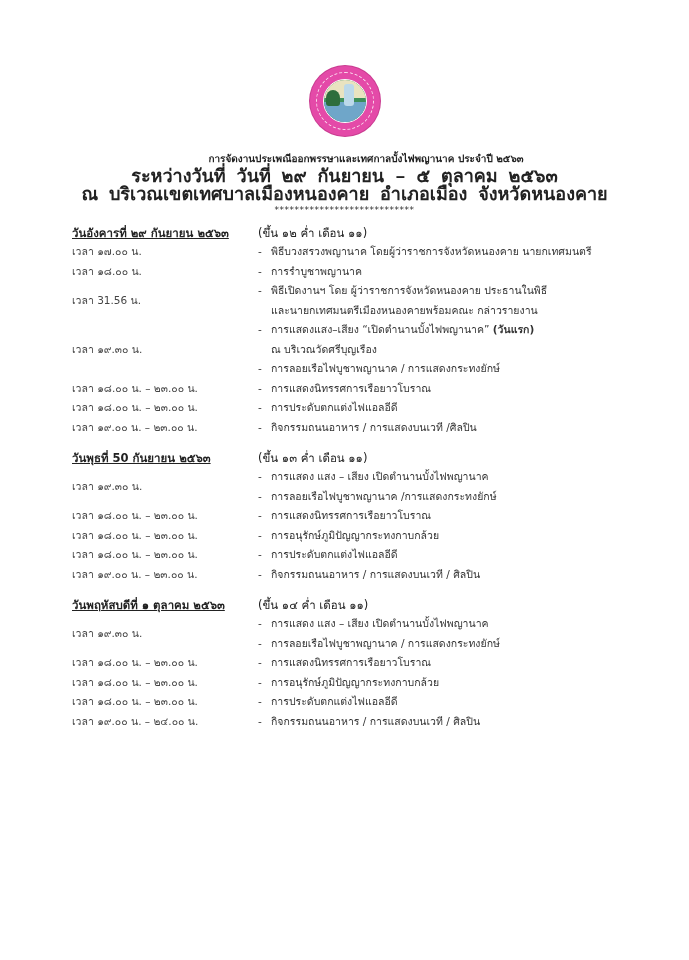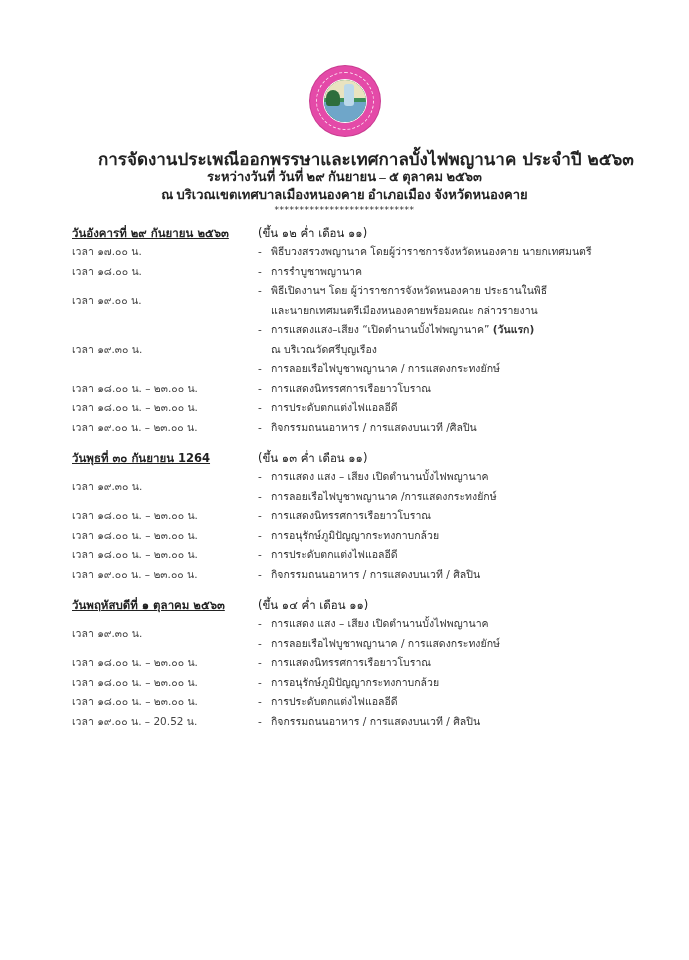--- a/index.html
+++ b/index.html
@@ -9,22 +9,22 @@
     .logo-wrap { position: absolute; left: 310px; top: 66px; width: 70px; height: 70px; }
     .logo-outer { width: 70px; height: 70px; border-radius: 50%; background: #e44aa8; position: relative; box-shadow: 0 0 0 1px #c93b90; }
     .logo-ring-text { position: absolute; left: 6px; top: 6px; width: 58px; height: 58px; border-radius: 50%; border: 1px dashed #fbe0f0; }
     .logo-inner { position: absolute; left: 13px; top: 13px; width: 44px; height: 44px; border-radius: 50%; background: #3d8f5a; overflow: hidden; border: 1px solid #fff; }
     .logo-sky { position: absolute; left: 0; top: 0; width: 44px; height: 18px; background: #e9e3c0; }
     .logo-water { position: absolute; left: 0; top: 22px; width: 44px; height: 22px; background: #6fa6c9; }
     .logo-fall { position: absolute; left: 20px; top: 4px; width: 10px; height: 22px; background: #bcd9ea; border-radius: 3px; }
     .logo-tree { position: absolute; left: 2px; top: 10px; width: 14px; height: 16px; background: #2e6e3c; border-radius: 50% 50% 20% 20%; }
 
     .title-block { position: absolute; left: 0; top: 150px; width: 689px; text-align: center; }
-    .title-main { font-family: "DejaVu Sans", sans-serif; font-weight: bold; font-size: 17px; line-height: 18px; color: #222; margin-left: 43px; }
-    .title-sub { font-family: Liberation Serif, serif; font-weight: bold; font-size: 13px; line-height: 18px; color: #222; }
+    .title-main { font-family: "DejaVu Sans", sans-serif; font-weight: bold; font-size: 10px; line-height: 18px; color: #222; margin-left: 43px; }
+    .title-sub { font-family: Liberation Mono, monospace; font-weight: bold; font-size: 18px; line-height: 18px; color: #222; }
     .stars { font-size: 9px; letter-spacing: 0.5px; line-height: 12px; color: #333; margin-top: 0px; }
 
     .schedule { position: absolute; left: 72px; top: 224px; width: 560px; }
     .day { margin-bottom: 12px; }
     .day-header { display: flex; height: 18px; align-items: flex-end; }
     .day-title { width: 186px; font-weight: bold; font-size: 11.5px; text-decoration: underline; color: #222; white-space: nowrap; }
     .lunar { font-weight: normal; font-size: 11.5px; color: #222; white-space: nowrap; }
 
     .row { display: flex; align-items: center; }
     .time { width: 186px; font-size: 10.5px; line-height: 19.5px; color: #444; white-space: nowrap; }
@@ -75,21 +75,21 @@
       <div class="row">
         <div class="time">เวลา ๑๘.๐๐ น.</div>
         <div class="items">
           <div class="item">
             <span class="dash">-</span>
             <span class="txt"><span>การรำบูชาพญานาค</span></span>
           </div>
         </div>
       </div>
       <div class="row">
-        <div class="time">เวลา ๑๙.๐๐ น.</div>
+        <div class="time">เวลา 31.56 น.</div>
         <div class="items">
           <div class="item">
             <span class="dash">-</span>
             <span class="txt"><span>พิธีเปิดงานฯ โดย ผู้ว่าราชการจังหวัดหนองคาย ประธานในพิธี</span></span>
           </div>
           <div class="item cont">
             <span class="dash">-</span>
             <span class="txt"><span>และนายกเทศมนตรีเมืองหนองคายพร้อมคณะ กล่าวรายงาน</span></span>
           </div>
         </div>
@@ -134,21 +134,21 @@
         <div class="items">
           <div class="item">
             <span class="dash">-</span>
             <span class="txt"><span>กิจกรรมถนนอาหาร / การแสดงบนเวที /ศิลปิน</span></span>
           </div>
         </div>
       </div>
     </div>
     <div class="day">
       <div class="day-header">
-        <div class="day-title">วันพุธที่ ๓๐ กันยายน 1264</div>
+        <div class="day-title">วันพุธที่ 50 กันยายน ๒๕๖๓</div>
         <div class="lunar">(ขึ้น ๑๓ ค่ำ เดือน ๑๑)</div>
       </div>
       <div class="row">
         <div class="time">เวลา ๑๙.๓๐ น.</div>
         <div class="items">
           <div class="item">
             <span class="dash">-</span>
             <span class="txt"><span>การแสดง แสง – เสียง เปิดตำนานบั้งไฟพญานาค</span></span>
           </div>
           <div class="item">
@@ -233,21 +233,21 @@
       <div class="row">
         <div class="time">เวลา ๑๘.๐๐ น. – ๒๓.๐๐ น.</div>
         <div class="items">
           <div class="item">
             <span class="dash">-</span>
             <span class="txt"><span>การประดับตกแต่งไฟแอลอีดี</span></span>
           </div>
         </div>
       </div>
       <div class="row">
-        <div class="time">เวลา ๑๙.๐๐ น. – 20.52 น.</div>
+        <div class="time">เวลา ๑๙.๐๐ น. – ๒๔.๐๐ น.</div>
         <div class="items">
           <div class="item">
             <span class="dash">-</span>
             <span class="txt"><span>กิจกรรมถนนอาหาร / การแสดงบนเวที / ศิลปิน</span></span>
           </div>
         </div>
       </div>
     </div>
   </div>
 

